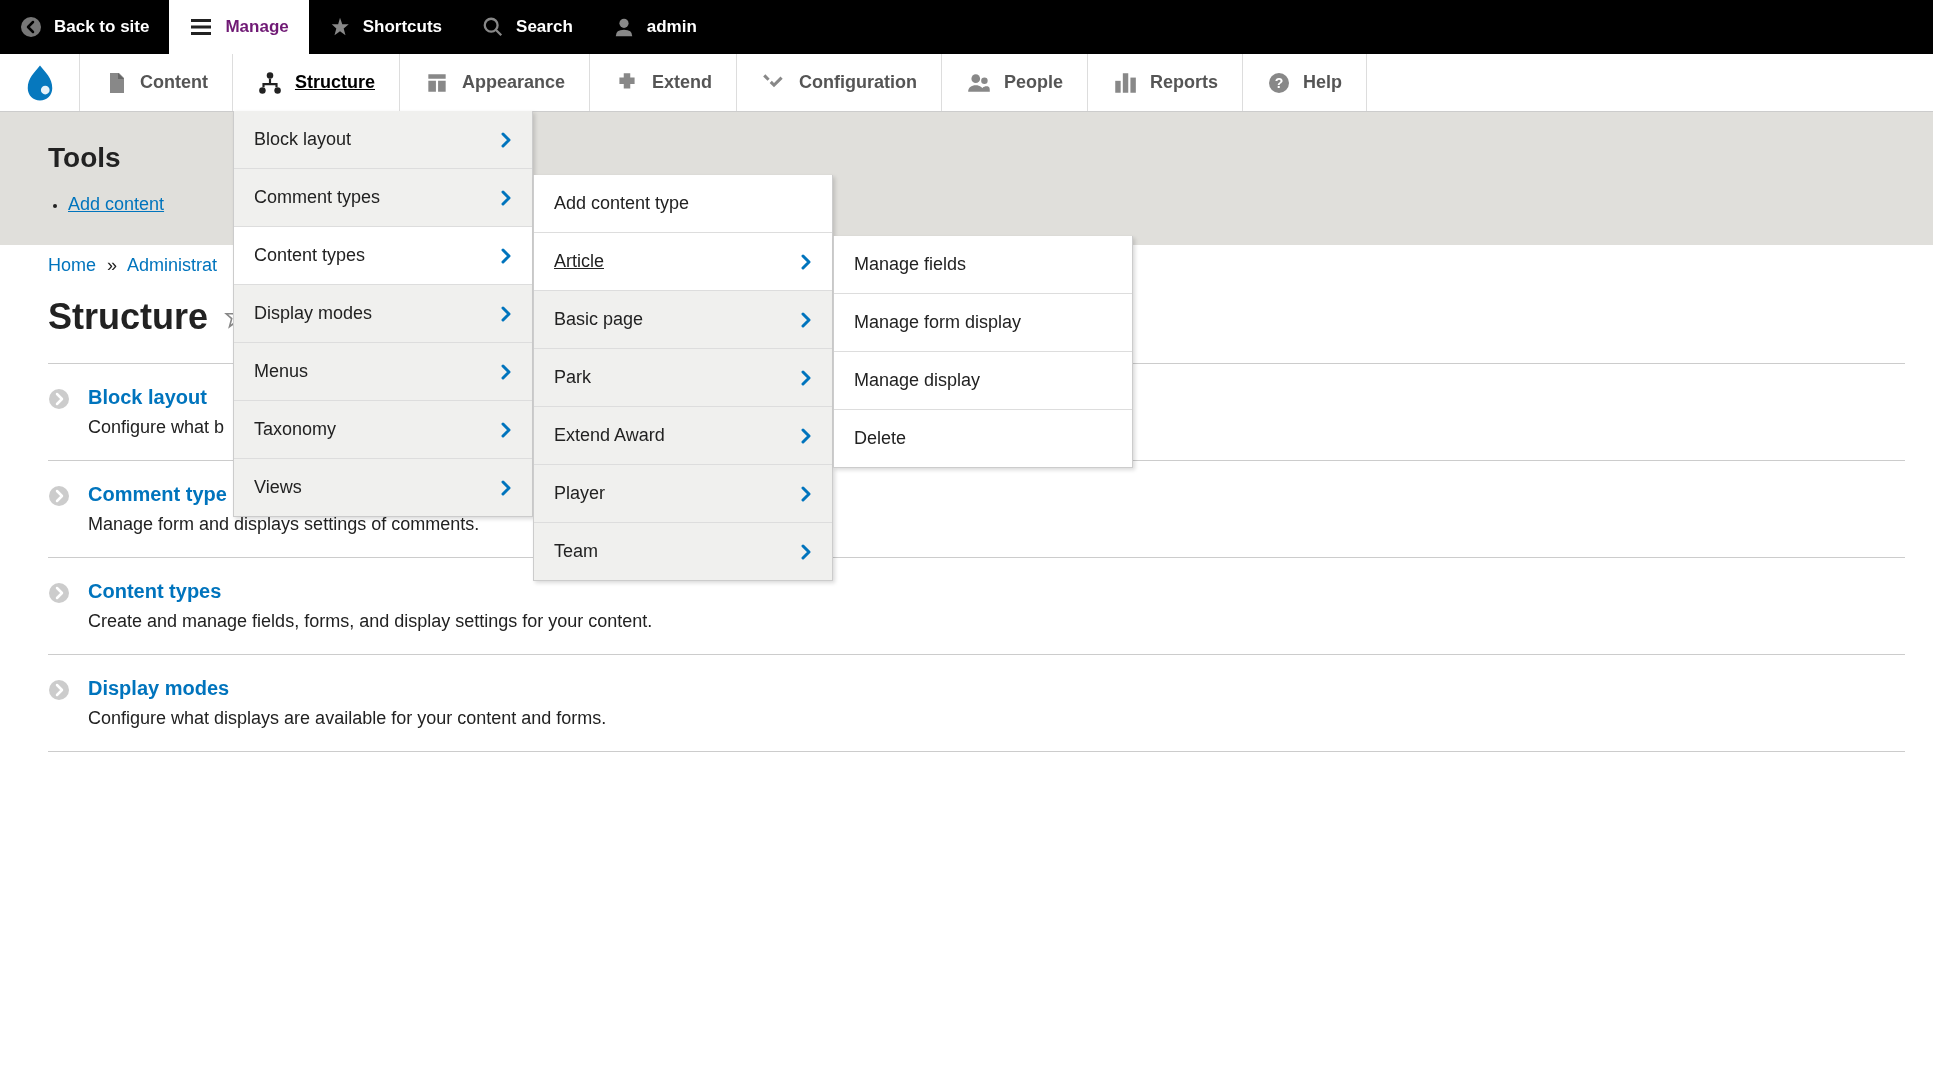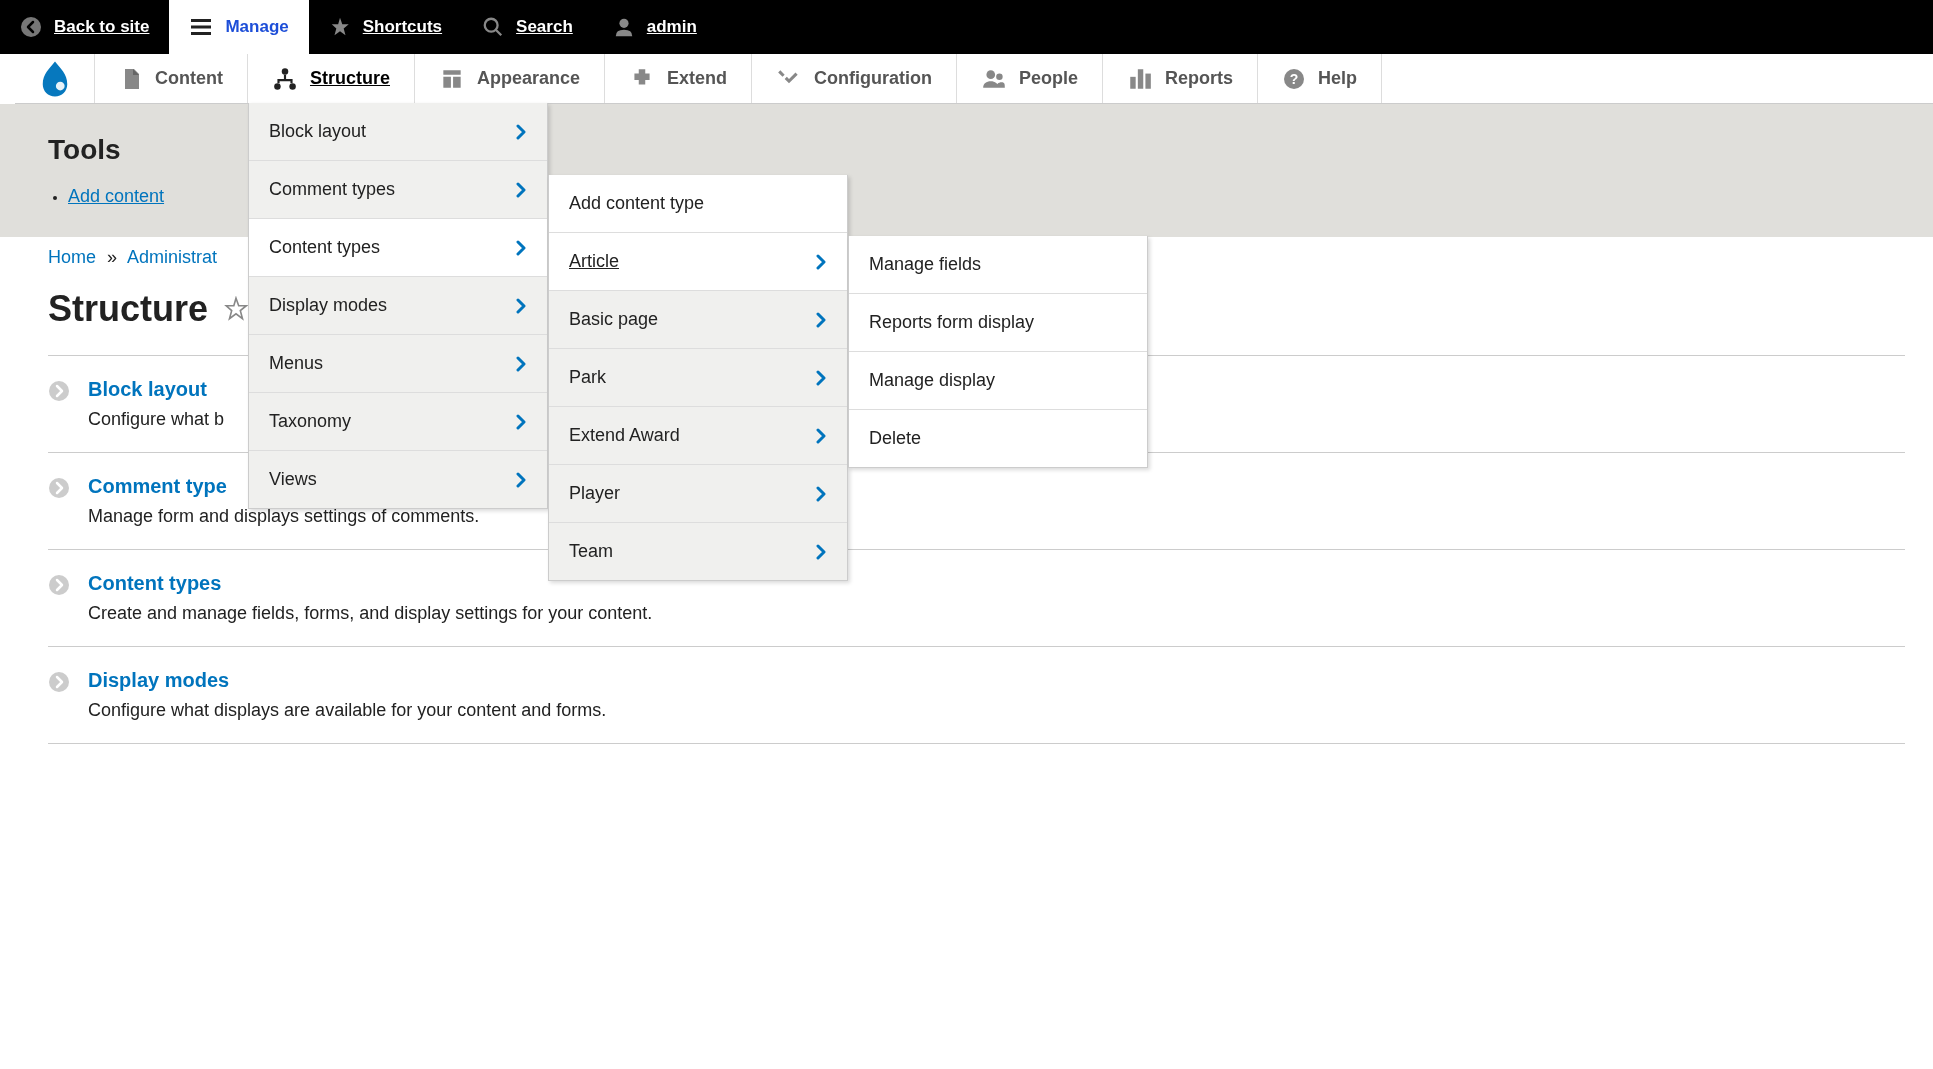--- a/index.html
+++ b/index.html
@@ -1,25 +1,25 @@
 <!DOCTYPE html>
 <html><head>
 <meta charset="utf-8">
 <style>
 * { margin: 0; padding: 0; box-sizing: border-box; }
 body { font-family: "Lucida Grande", "Lucida Sans Unicode", Verdana, sans-serif; font-size: 14px; color: #222; background: #fff; }
 
 
-.toolbar-top { background: #000; color: #fff; height: 54px; display: flex; align-items: flex-end; text-decoration: underline; }
+.toolbar-top { background: #000; color: #fff; height: 54px; display: flex; align-items: flex-end; }
 .toolbar-top-item { display: flex; align-items: center; padding: 0 20px; height: 100%; font-weight: bold; font-size: 17px; cursor: pointer; }
-.toolbar-top-item.active { background: #fff; color: #1d4ed8; }
+.toolbar-top-item.active { background: #fff; color: #701a75; }
 .toolbar-top-item .ti-icon { margin-right: 12px; display: flex; align-items: center; }
 
 
-.admin-menu { background: #fff; height: 50px; display: flex; border-bottom: 1px solid #ccc; position: relative; z-index: 10; margin-left: 15px; }
+.admin-menu { background: #fff; height: 58px; display: flex; border-bottom: 1px solid #ccc; position: relative; z-index: 10; }
 .admin-menu-logo { width: 80px; display: flex; align-items: center; justify-content: center; border-right: 1px solid #ddd; }
 .admin-menu-item { display: flex; align-items: center; padding: 0 24px; border-right: 1px solid #ddd; font-size: 18px; font-weight: bold; color: #555; cursor: pointer; position: relative; }
 .admin-menu-item.active { color: #000; border-bottom: none; }
 .admin-menu-item.active .label { text-decoration: underline; }
 .admin-menu-item .mi-icon { margin-right: 12px; display: flex; align-items: center; }
 
 
 .submenu { position: absolute; top: 100%; left: 0; background: #f0f0ee; border: 1px solid #ccc; border-top: none; min-width: 300px; box-shadow: 2px 2px 4px rgba(0,0,0,0.15); z-index: 20; }
 .submenu-item { display: flex; align-items: center; justify-content: space-between; padding: 18px 20px; border-bottom: 1px solid #ddd; font-size: 18px; font-weight: normal; color: #222; cursor: pointer; }
 .submenu-item:last-child { border-bottom: none; }
@@ -242,21 +242,21 @@
             </svg>
           </span>
       </div>
     </div>
 
     <div class="submenu submenu-l3">
       <div class="submenu-item active">
         <span class="sm-label" style="text-decoration:none">Manage fields</span>
       </div>
       <div class="submenu-item active">
-        <span class="sm-label" style="text-decoration:none">Reports form display</span>
+        <span class="sm-label" style="text-decoration:none">Manage form display</span>
       </div>
       <div class="submenu-item active">
         <span class="sm-label" style="text-decoration:none">Manage display</span>
       </div>
       <div class="submenu-item active">
         <span class="sm-label" style="text-decoration:none">Delete</span>
       </div>
     </div>
 
   </div>

